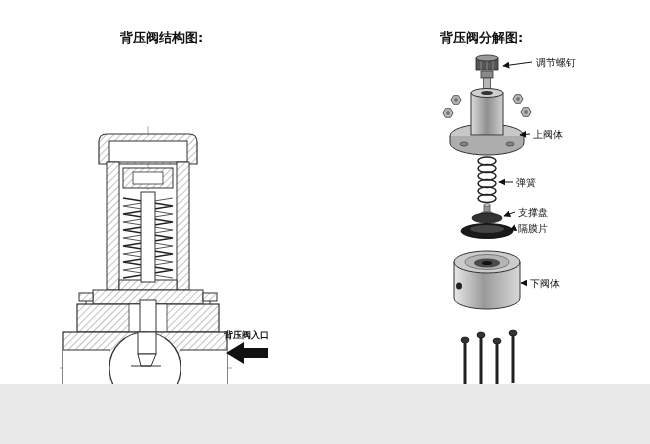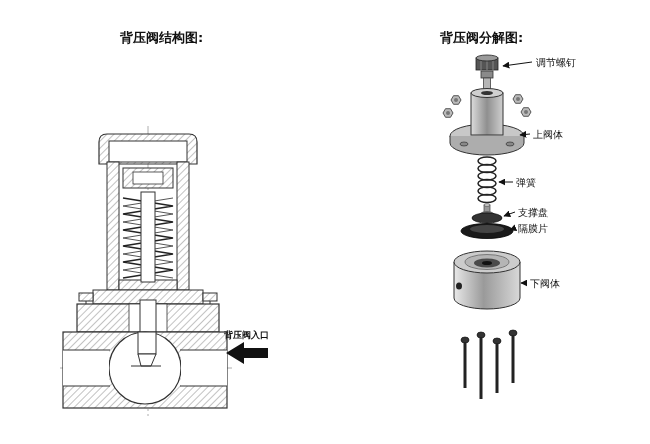--- a/index.html
+++ b/index.html
@@ -1,18 +1,18 @@
 <!DOCTYPE html>
 <html><head>
 <meta charset="utf-8">
 <style>
   html,body{margin:0;padding:0;background:#e9e9e9;}
   .canvas{
     position:relative;
-    width:650px;height:444px;
+    width:650px;height:384px;
     background:#ffffff;
     overflow:hidden;
     font-family:"DejaVu Sans","Liberation Sans",sans-serif;
   }
   svg{position:absolute;left:0;top:0;}
   .title{font:700 13px "DejaVu Sans","Liberation Sans",sans-serif;fill:#111;}
   .lbl{font:10px "DejaVu Sans","Liberation Sans",sans-serif;fill:#111;}
   .small-lbl{font:700 9px "DejaVu Sans","Liberation Sans",sans-serif;fill:#111;}
   .ln{stroke:#333;stroke-width:1;fill:none;}
   .ptr{stroke:#111;stroke-width:1;fill:none;}

